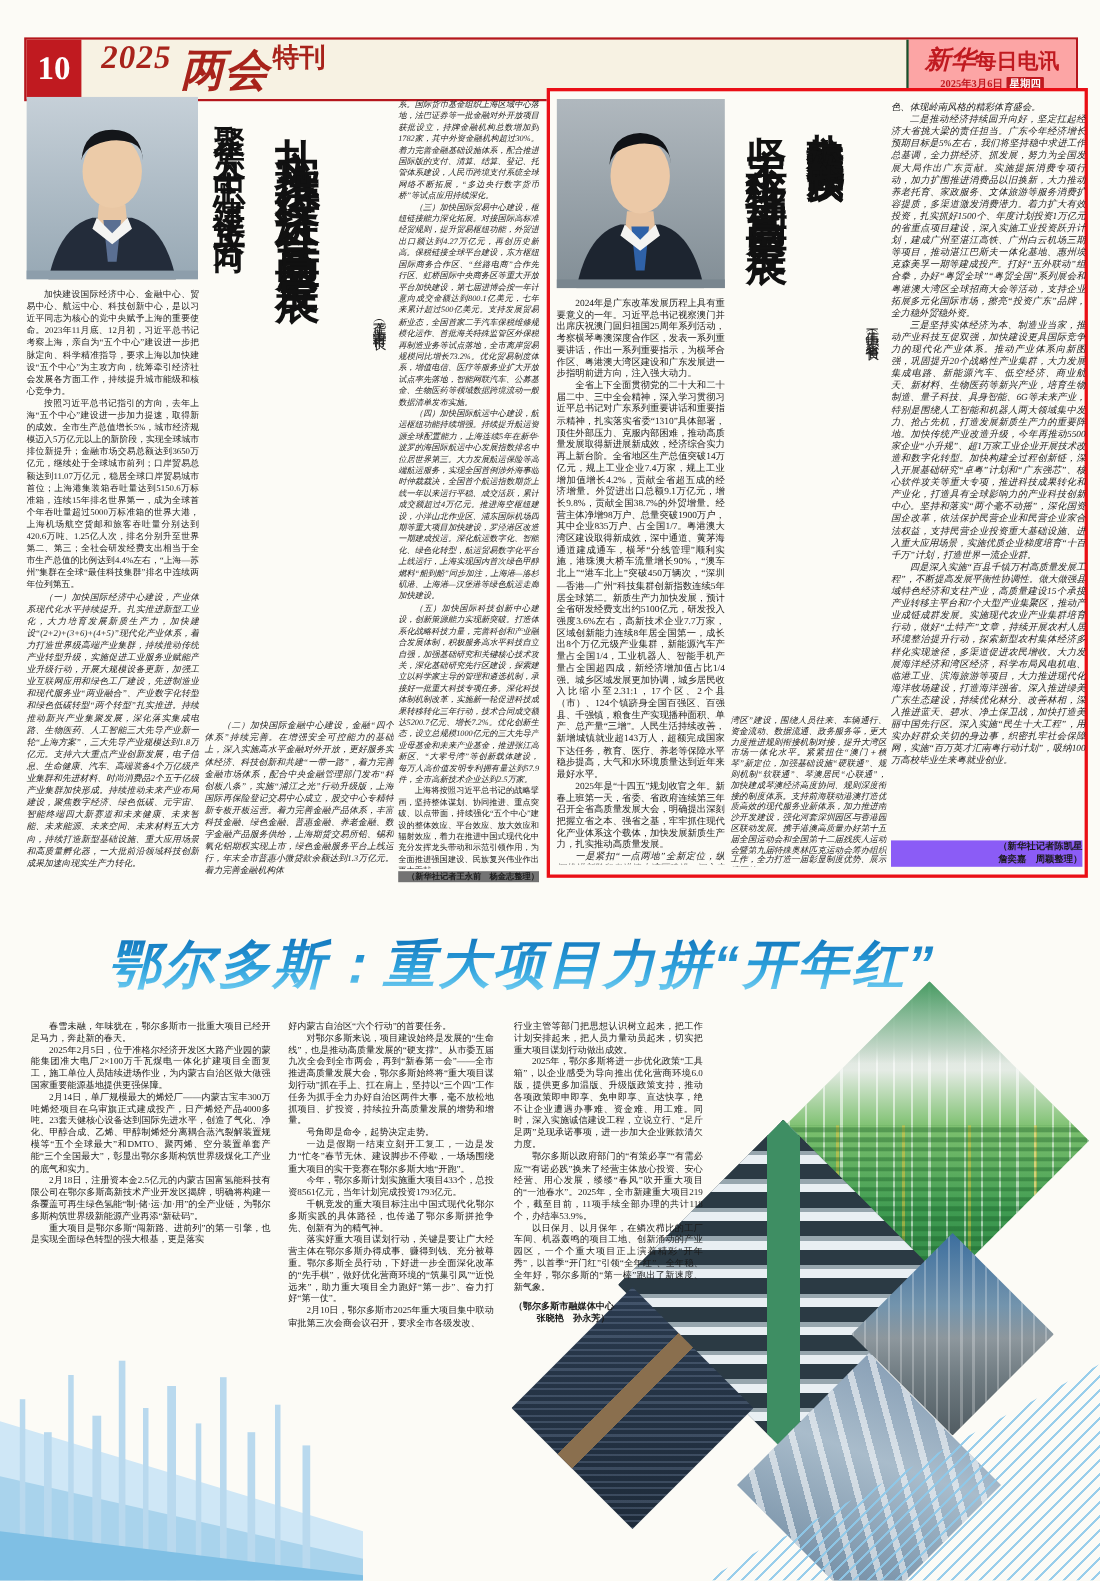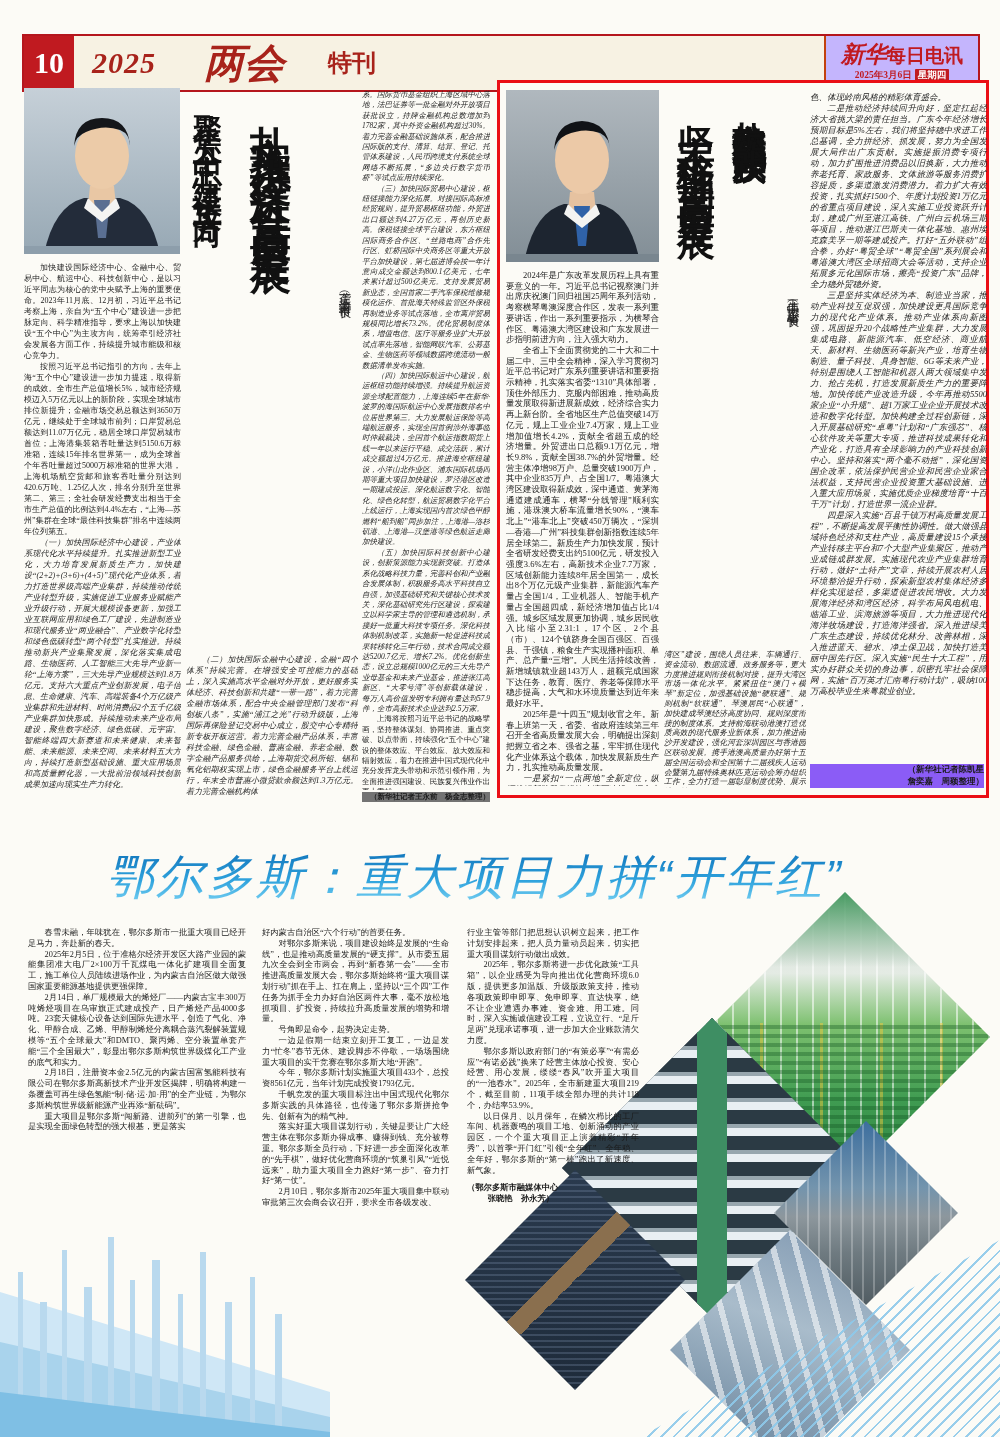--- a/index.html
+++ b/index.html
@@ -5,30 +5,30 @@
   html,body{margin:0;padding:0;}
   body{width:1000px;height:1437px;position:relative;background:#fcfbf6;
        font-family:"Liberation Serif",serif;color:#1b1b1b;overflow:hidden;}
   .abs{position:absolute;}
   
   .banner{left:22px;top:34px;width:954px;height:54px;border:2px solid #b5161d;
           background:#f7f2e3;display:flex;align-items:center;}
   .pagenum{width:50px;height:54px;background:#c01a20;color:#fff;display:flex;
            align-items:center;justify-content:center;font-size:30px;font-weight:700;
            font-family:"Liberation Serif",serif;flex:0 0 auto;}
-  .banner-title{margin-left:18px;display:flex;align-items:center;color:#a8231b;white-space:nowrap;gap:40px;}
+  .banner-title{margin-left:18px;display:flex;align-items:flex-start;color:#a8231b;white-space:nowrap;}
   .bt-year{font-size:30px;font-weight:900;font-style:italic;letter-spacing:1px;}
   .bt-brush{font-size:40px;font-weight:900;font-style:italic;margin:0 4px 0 8px;
             font-family:"Liberation Serif",serif;}
   .bt-suffix{font-size:24px;font-weight:900;}
   .ripple{left:560px;top:36px;width:330px;height:50px;
           background:repeating-radial-gradient(circle at 75% 45%, rgba(140,120,90,.14) 0 5px, rgba(0,0,0,0) 5px 13px);
           opacity:.8;}
-  .masthead{position:absolute;right:0;top:0;height:54px;width:152px;border-left:2px solid #c2410c;
-            background:#c4b5fd;display:flex;flex-direction:column;align-items:center;justify-content:center;}
+  .masthead{position:absolute;right:0;top:0;height:54px;width:152px;border-left:2px solid #14532d;
+            background:#fca5a5;display:flex;flex-direction:column;align-items:center;justify-content:center;}
   .mh-logo{color:#c01a20;font-weight:900;font-size:19px;white-space:nowrap;line-height:22px;}
   .mh-logo .script{font-style:italic;font-size:23px;}
   .mh-date{font-size:9.5px;color:#c01a20;font-weight:700;margin-top:2px;display:flex;align-items:center;gap:3px;}
   .mh-week{background:#c01a20;color:#fff;padding:0 3px;border-radius:1px;}
   
   .col p{margin:0;text-indent:2em;text-align:justify;}
   .col p.cont{text-indent:0;}
   .col p.kai{font-style:italic;color:#242424;}
   .col p.kai.cont{text-indent:0;}
   .col{overflow:hidden;line-height:1.36;}
@@ -41,21 +41,21 @@
   .vcol{position:absolute;writing-mode:vertical-rl;text-orientation:upright;
         font-weight:900;color:#111;top:0;}
   .vbyline{position:absolute;writing-mode:vertical-rl;text-orientation:upright;
            font-weight:400;color:#222;}
   
   .photo{display:block;}
   
   .redbox{left:497px;top:80px;width:486px;height:712px;border:3px solid #ea0f16;background:#fcfbf6;}
   
   .bheadline{left:0;top:846px;width:950px;text-align:center;
-             font-family:"Liberation Sans",sans-serif;font-weight:400;font-style:italic;
+             font-family:"Liberation Sans",sans-serif;font-weight:700;font-style:italic;
              font-size:47px;letter-spacing:3px;color:#1591d2;
              background:linear-gradient(180deg,#0c6db6 0%,#2fa3dd 55%,#8adcf8 100%);
              -webkit-background-clip:text;background-clip:text;-webkit-text-fill-color:transparent;
              text-shadow:none;}
   .bcol{font-size:8.3px;line-height:10.8px;}
   
   .collage{left:440px;top:878px;width:560px;height:559px;overflow:hidden;}
   .diamond{position:absolute;clip-path:polygon(50% 0,100% 50%,50% 100%,0 50%);}
   .d-green{background:
      repeating-linear-gradient(90deg, rgba(255,255,255,.55) 0 2px, rgba(0,0,0,0) 2px 16px),

